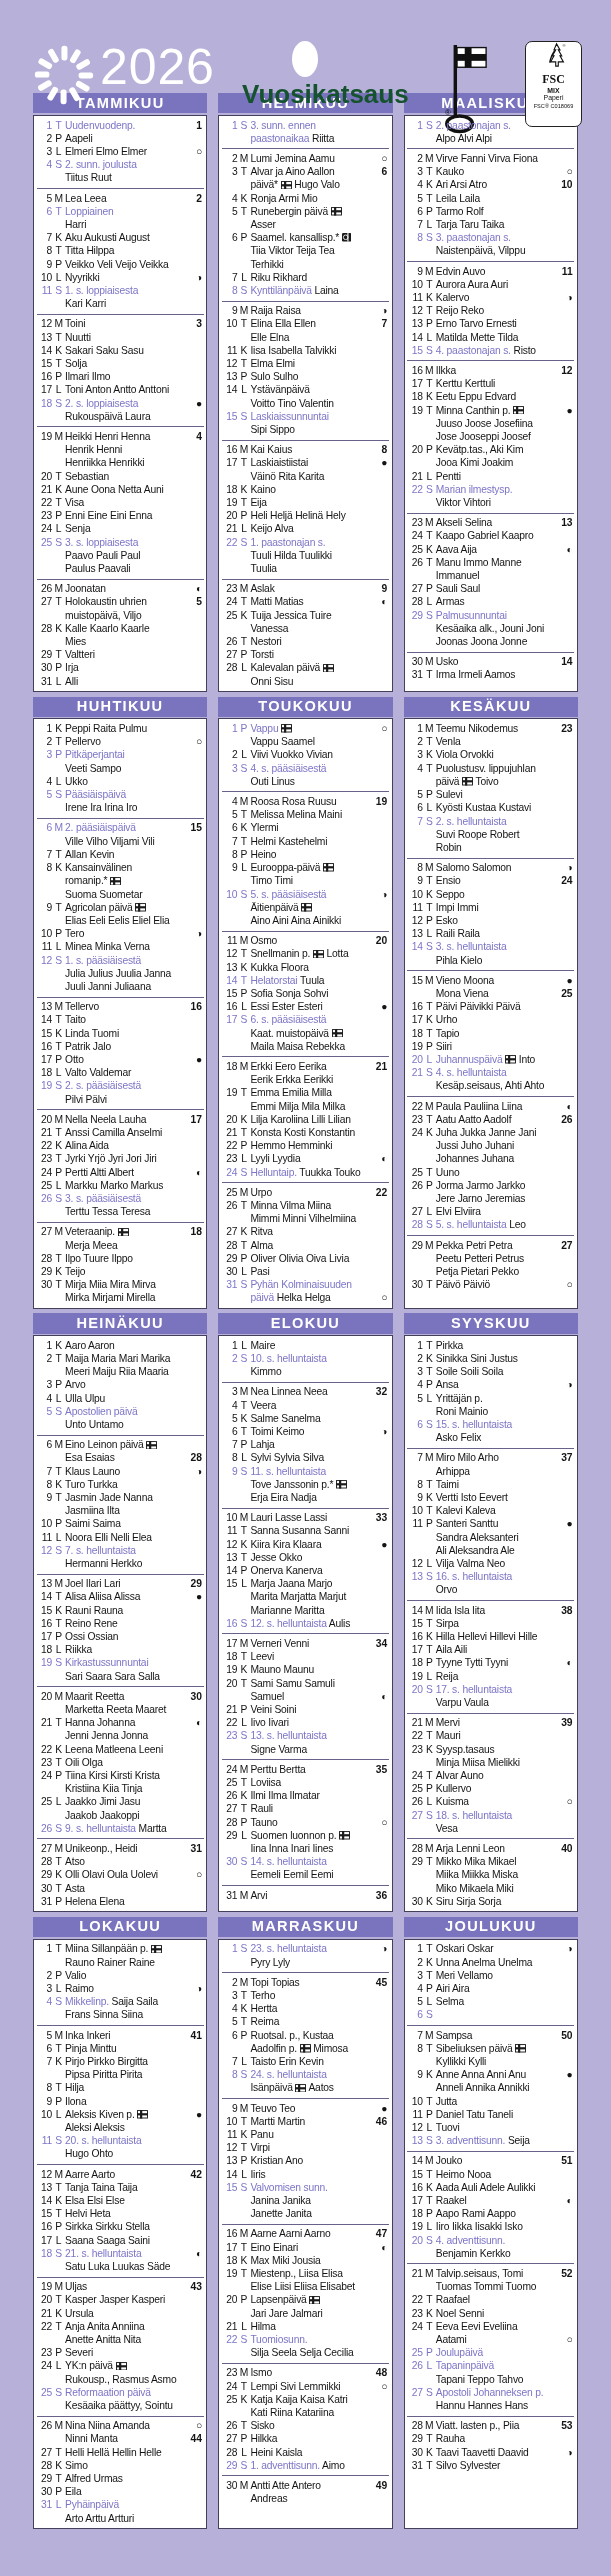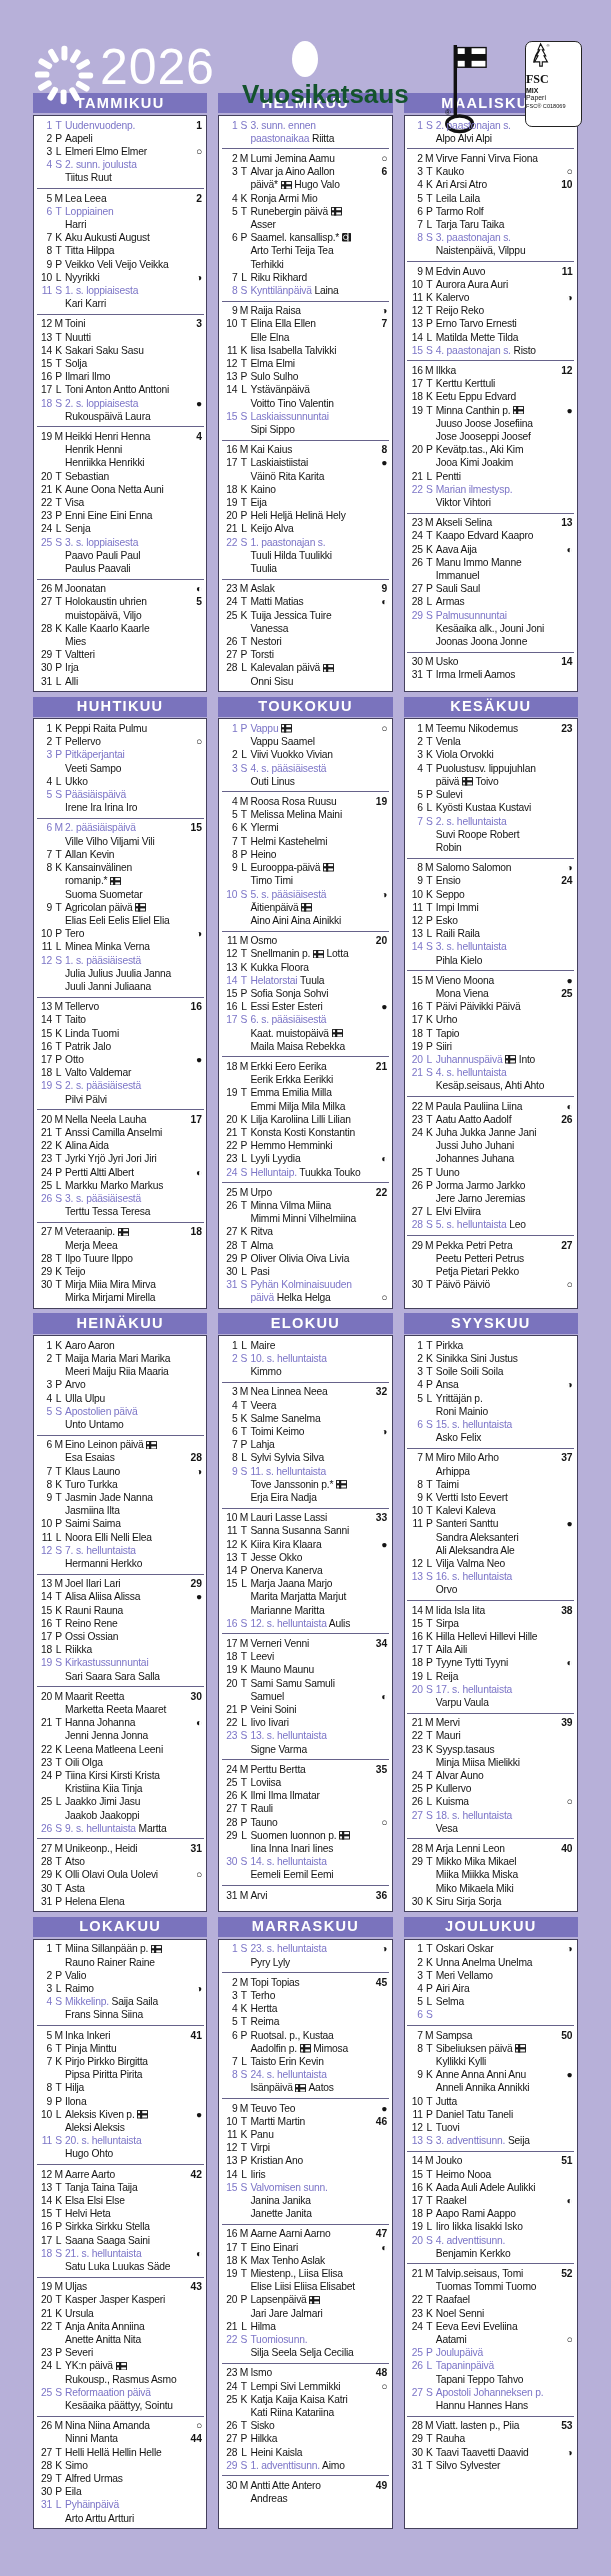--- a/index.html
+++ b/index.html
@@ -4,21 +4,21 @@
 <style>
   html,body{margin:0;padding:0}
   body{width:611px;height:2576px;background:#b7b0d9;font-family:"Liberation Sans",sans-serif;position:relative;overflow:hidden}
   
   .page-header{position:relative;height:93px}
   .burst{position:absolute;left:34px;top:45px}
   .year{position:absolute;left:100px;top:38px;font-size:50px;color:#fff;font-weight:normal;letter-spacing:0.9px}
   .subtitle{position:absolute;left:242px;top:79px;font-size:26px;font-weight:bold;color:#14532d}
   .hole{position:absolute;left:292px;top:41px;width:26px;height:36px;background:#fff;border-radius:50%}
   .flagpole{position:absolute;left:445px;top:45px}
-  .fsc{position:absolute;left:525px;top:41px;width:55px;height:84px;background:#fff;border:1.3px solid #222;border-radius:6.9px;color:#111}
+  .fsc{position:absolute;left:525px;top:41px;width:55px;height:84px;background:#fff;border:1.3px solid #222;border-radius:6.9px;text-align:center;color:#111}
   .fsc .t1{font-family:"Liberation Serif",serif;font-weight:bold;font-size:12px;margin-top:0.9px}
   .fsc .t2{font-size:6.9px;font-weight:bold}
   .fsc .t3{font-size:6.9px}
   .fsc .t4{font-size:5.6px;margin-top:1.7px}
   
   .months{padding:0 33px}
   .band{display:flex;gap:11px;margin-bottom:4.3px;align-items:stretch}
   .month{flex:1 1 0;display:flex;flex-direction:column;min-width:0}
   .mh{background:#7a73bd;color:#fff;text-align:center;font-weight:bold;font-size:14.6px;letter-spacing:1.3px;padding:1.7px 0 2.6px;margin-bottom:1.7px}
   .mbox{background:#fff;border:1.3px solid #44405c;flex:1;padding:0 2.6px}
@@ -380,21 +380,21 @@
             </div>
             <div class="day">
               <span class="dn">6</span>
               <span class="dw">P</span>
               <div class="dt">
                 <div class="dline">Saamel. kansallisp.* <span class="samiicon"><svg width="9.4" height="8.6" viewBox="0 0 11 10">
                       <rect width="11" height="10" rx="1.5" fill="#1a1a1a"></rect>
                       <circle cx="4.3" cy="5" r="2.7" fill="none" stroke="#fff" stroke-width="1"></circle>
                       <rect x="6.3" y="0" width="1.3" height="10" fill="#fff"></rect>
                     </svg></span></div>
-                <div class="dline">Arto Terhi Teija Tea</div>
+                <div class="dline">Tiia Viktor Teija Tea</div>
                 <div class="dline">Terhikki</div>
               </div>
             </div>
             <div class="day">
               <span class="dn">7</span>
               <span class="dw">L</span>
               <div class="dt">
                 <div class="dline">Riku Rikhard</div>
               </div>
             </div>
@@ -746,21 +746,21 @@
               <span class="dn">23</span>
               <span class="dw">M</span>
               <div class="dt">
                 <div class="dline">Akseli Selina<span class="rk">13</span></div>
               </div>
             </div>
             <div class="day">
               <span class="dn">24</span>
               <span class="dw">T</span>
               <div class="dt">
-                <div class="dline">Kaapo Edvard Kaapro</div>
+                <div class="dline">Kaapo Gabriel Kaapro</div>
               </div>
             </div>
             <div class="day">
               <span class="dn">25</span>
               <span class="dw">K</span>
               <div class="dt">
                 <div class="dline">Aava Aija<span class="moon">◐</span></div>
               </div>
             </div>
             <div class="day">
@@ -2702,21 +2702,21 @@
               <span class="dn">17</span>
               <span class="dw">T</span>
               <div class="dt">
                 <div class="dline">Eino Einari<span class="moon">◐</span></div>
               </div>
             </div>
             <div class="day">
               <span class="dn">18</span>
               <span class="dw">K</span>
               <div class="dt">
-                <div class="dline">Max Tenho Aslak</div>
+                <div class="dline">Max Miki Jousia</div>
               </div>
             </div>
             <div class="day">
               <span class="dn">19</span>
               <span class="dw">T</span>
               <div class="dt">
                 <div class="dline">Miestenp., Liisa Elisa</div>
                 <div class="dline">Elise Liisi Eliisa Elisabet</div>
               </div>
             </div>

